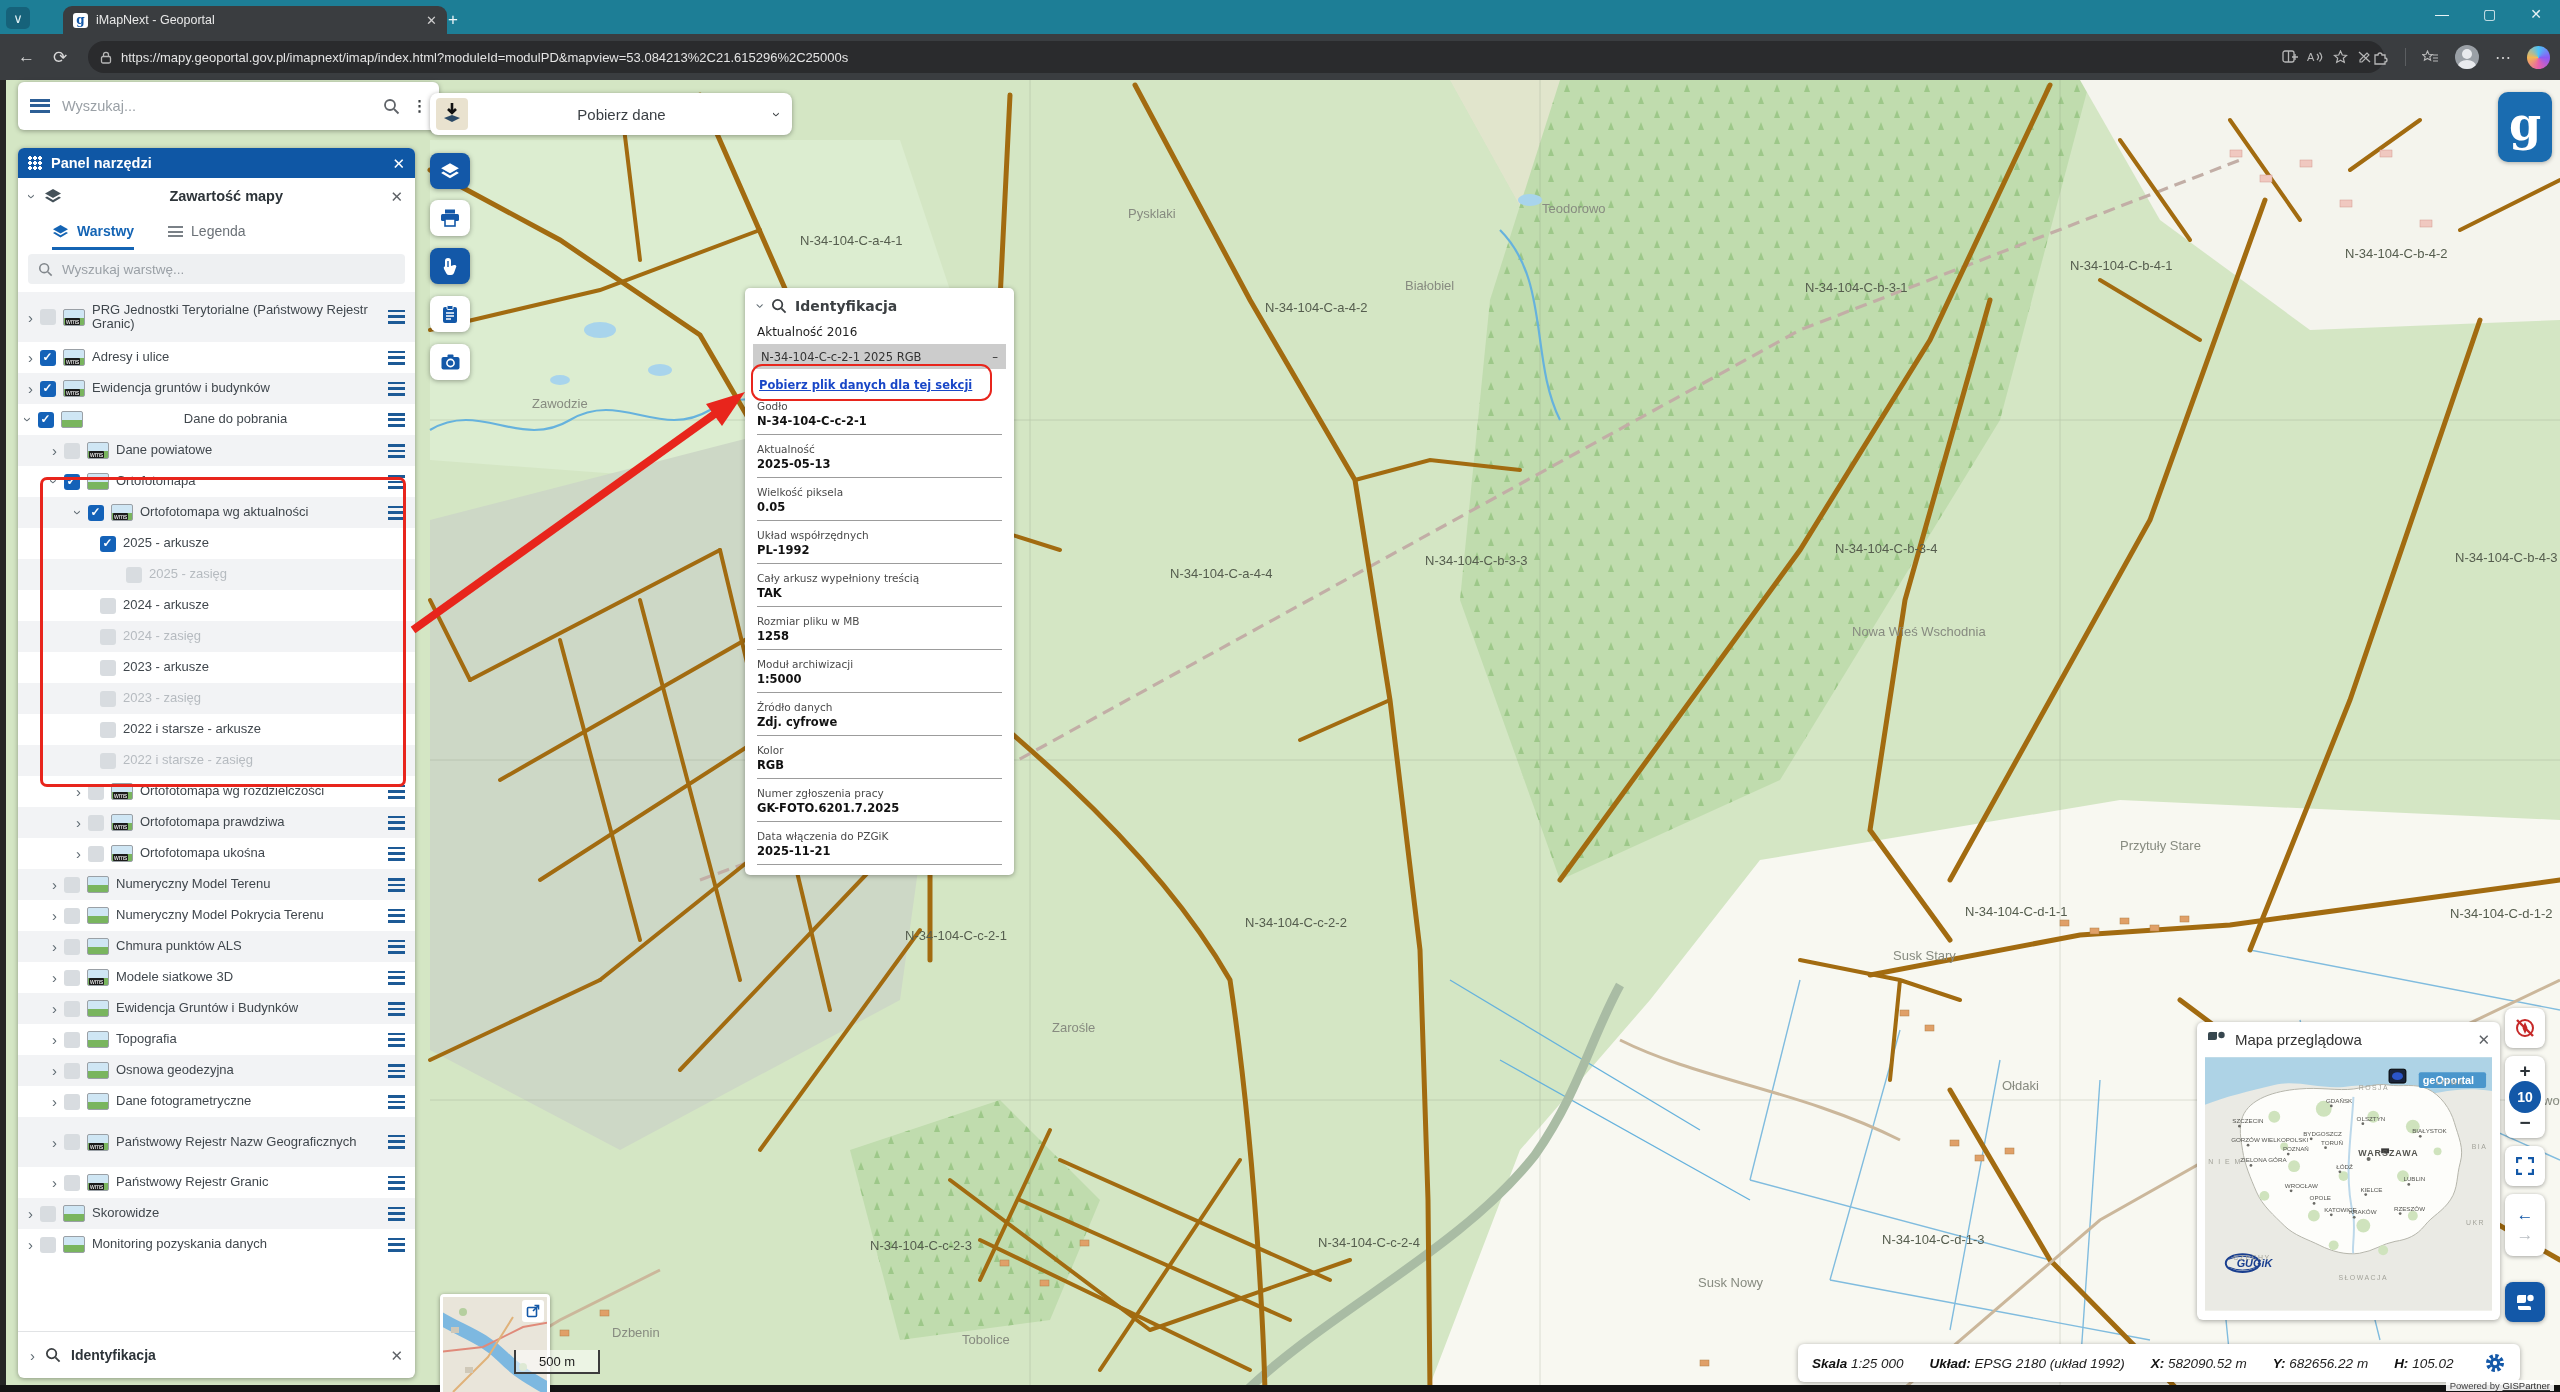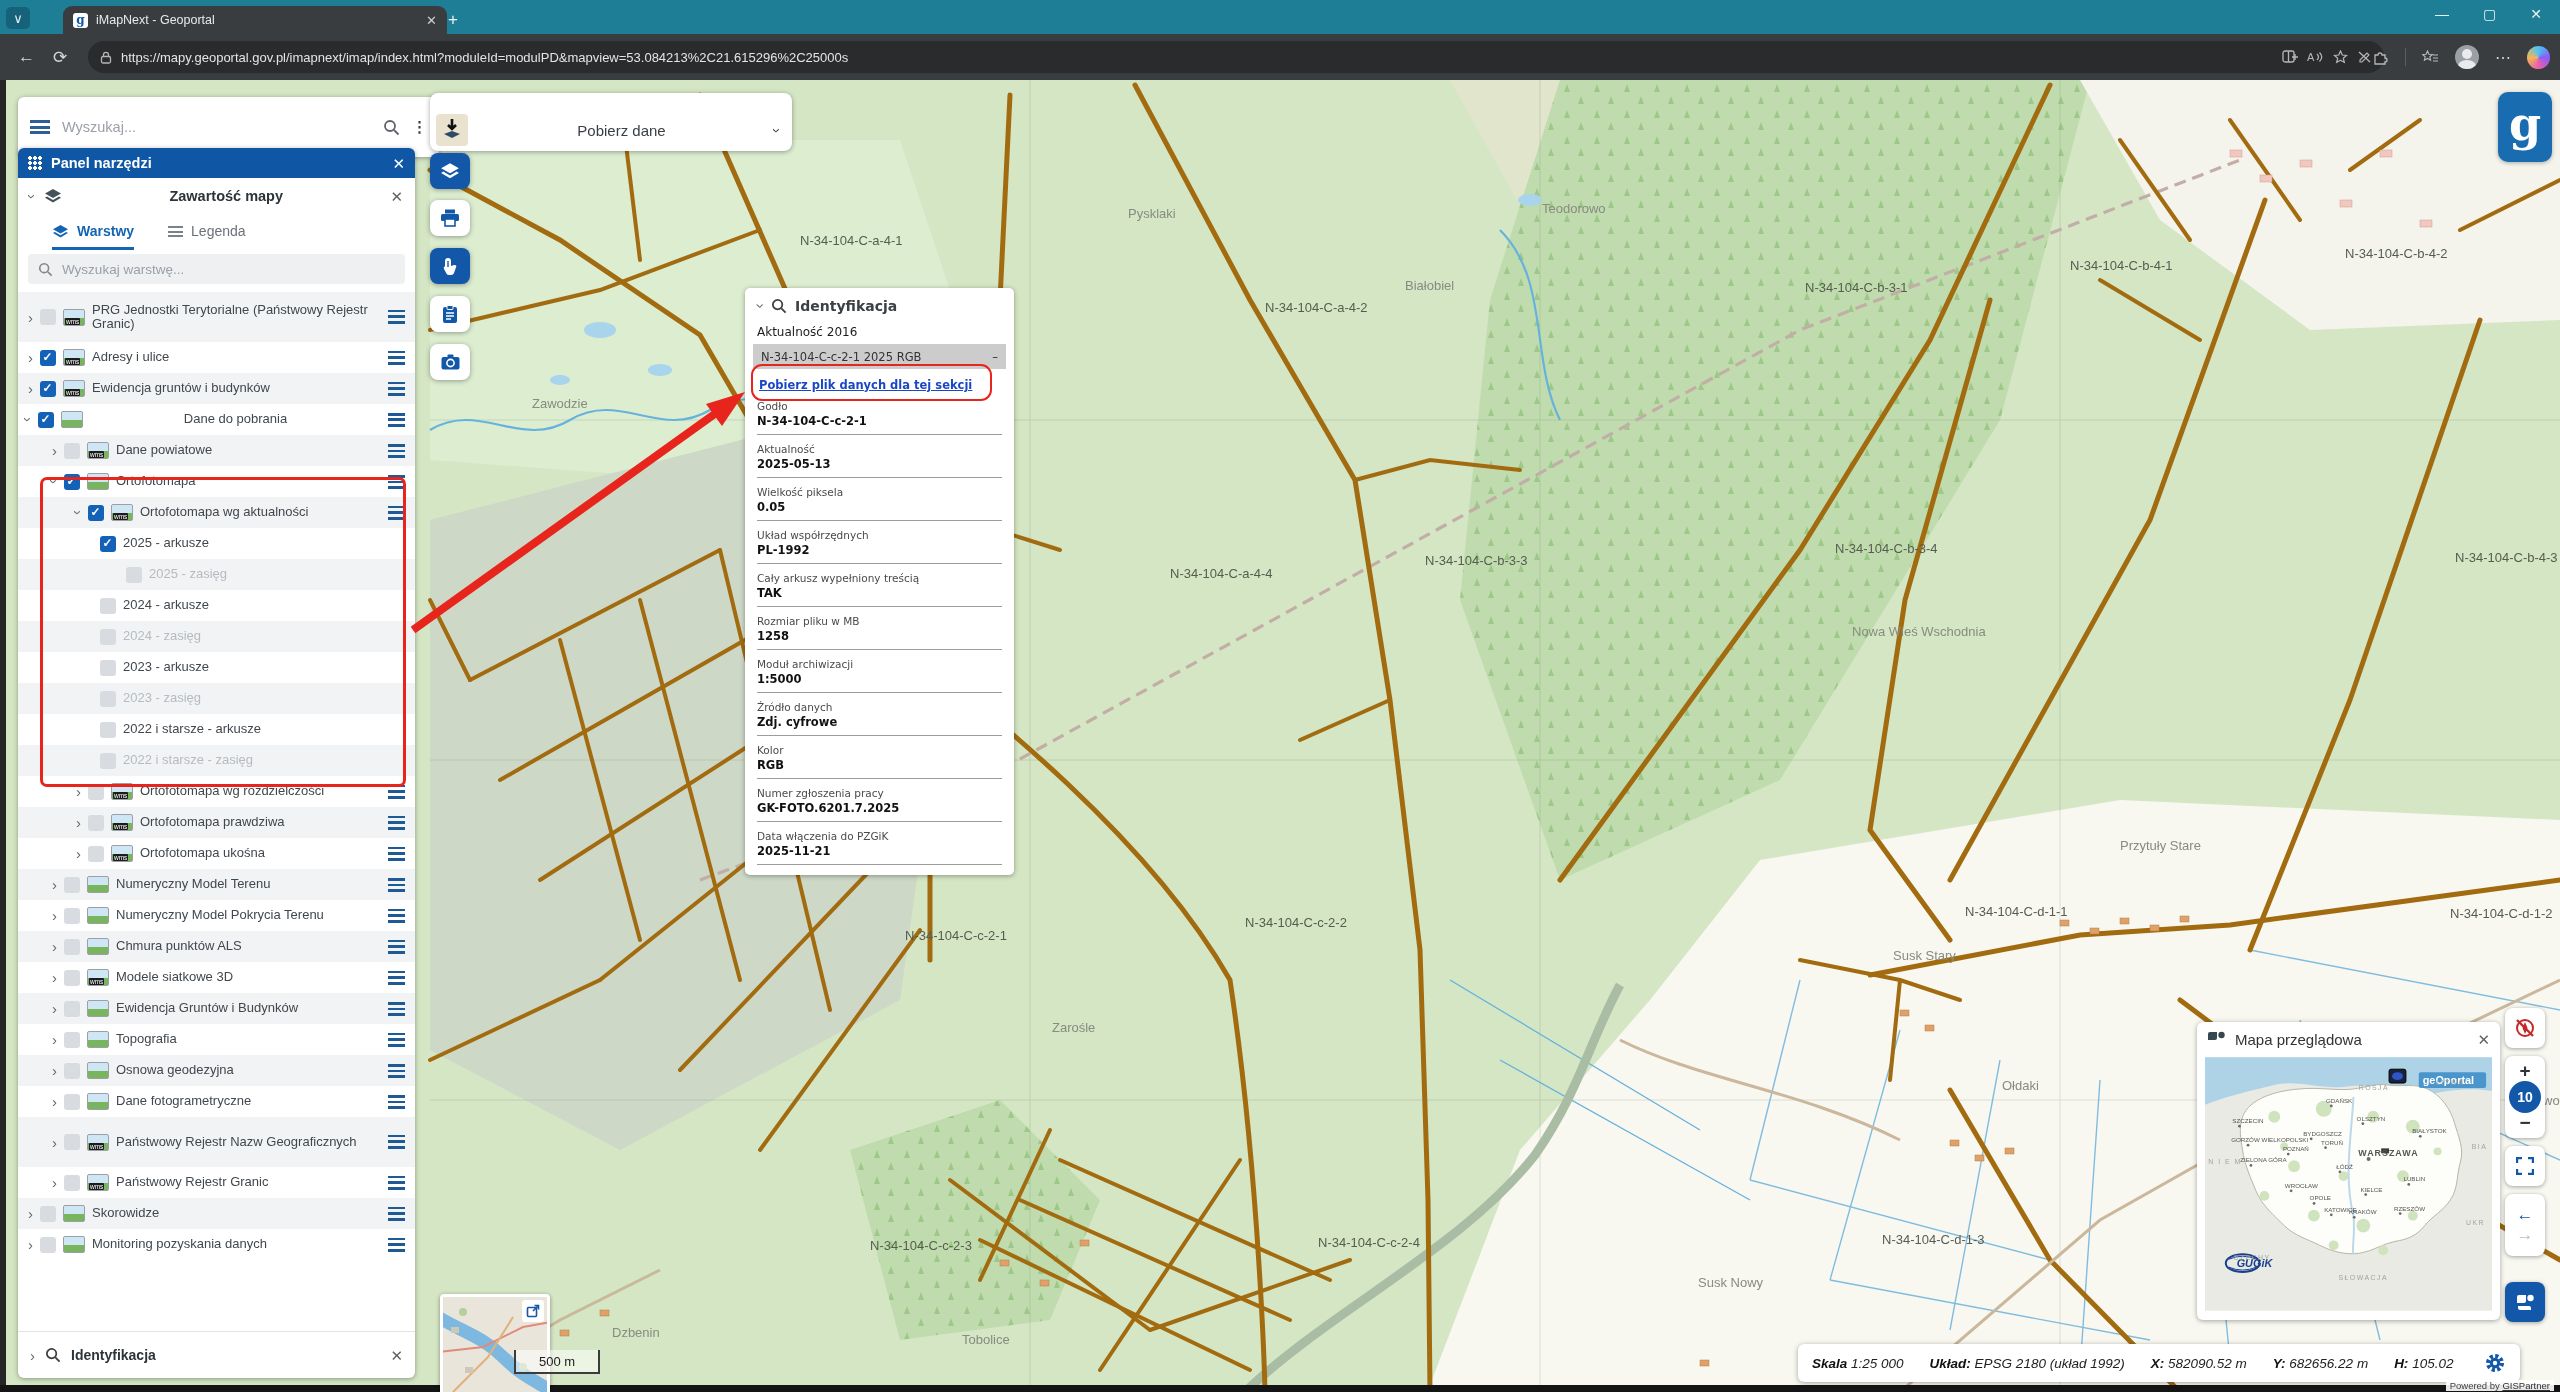--- a/index.html
+++ b/index.html
@@ -31,21 +31,21 @@
        background:conic-gradient(#4bc3f7,#8a5cf5,#e960aa,#f2b755,#4bc3f7);}
   .sep-v{width:1px;height:18px;background:#5b5e61;}
   
   #map-wrap{position:absolute;left:0;top:80px;width:2560px;height:1312px;}
   .edge-left{position:absolute;left:0;top:80px;width:6px;height:1312px;background:#252525;}
   .edge-bottom{position:absolute;left:0;top:1385px;width:2560px;height:7px;background:#141414;}
   text.sheet{fill:#555d4e;font-size:13px;font-family:"Liberation Sans",sans-serif;}
   text.place{fill:#878b80;font-size:13px;font-family:"Liberation Sans",sans-serif;}
   
   .card{background:#fff;border-radius:6px;box-shadow:0 1px 5px rgba(0,0,0,.35);}
-  .searchbar{position:absolute;left:18px;top:97px;width:397px;height:32px;display:flex;align-items:center;padding:14px 12px;gap:12px;}
+  .searchbar{position:absolute;left:18px;top:82px;width:397px;height:32px;display:flex;align-items:center;padding:8px 12px;gap:12px;}
   .hamb{width:20px;height:14px;background:linear-gradient(#2d5f96 0 3px,transparent 3px 5.5px,#2d5f96 5.5px 8.5px,transparent 8.5px 11px,#2d5f96 11px 14px);}
   .ph{color:#9aa0a6;font-size:14.5px;flex:1;}
   .kebab{color:#3c4043;font-weight:bold;font-size:15px;letter-spacing:0;}
   
   .panel{position:absolute;left:18px;top:148px;width:397px;height:1230px;border-radius:6px;overflow:hidden;display:flex;flex-direction:column;}
   .panel-head{height:30px;background:#0f57a5;color:#fff;display:flex;align-items:center;padding:0 10px;gap:9px;flex:none;}
   .grid-ic{width:14px;height:14px;background:
      radial-gradient(circle 1.8px at 2px 2px,#fff 98%,transparent),radial-gradient(circle 1.8px at 7px 2px,#fff 98%,transparent),radial-gradient(circle 1.8px at 12px 2px,#fff 98%,transparent),
      radial-gradient(circle 1.8px at 2px 7px,#fff 98%,transparent),radial-gradient(circle 1.8px at 7px 7px,#fff 98%,transparent),radial-gradient(circle 1.8px at 12px 7px,#fff 98%,transparent),
      radial-gradient(circle 1.8px at 2px 12px,#fff 98%,transparent),radial-gradient(circle 1.8px at 7px 12px,#fff 98%,transparent),radial-gradient(circle 1.8px at 12px 12px,#fff 98%,transparent);}
@@ -70,21 +70,21 @@
   .cb.on{background:#1462b8;}
   .cb.on:after{content:"✓";position:absolute;left:2.5px;top:0.5px;color:#fff;font-size:12px;font-weight:bold;}
   .licon{width:20px;height:15px;border:1px solid #9aa0a6;border-radius:2px;flex:none;position:relative;
       background:linear-gradient(#cfe6f4 0 8px,#79b55e 8px);}
   .licon.wms:after{content:attr(data-badge);position:absolute;left:1px;bottom:0px;background:#1c1c1c;color:#fff;
       font-size:6.5px;line-height:7px;padding:0 1px;border-radius:1px;}
   .menu4{width:17px;height:14px;flex:none;background:linear-gradient(#1d5a96 0 2.5px,transparent 2.5px 5.5px,#1d5a96 5.5px 8px,transparent 8px 11px,#1d5a96 11px 13.5px) ,linear-gradient(transparent 0 13.5px,#1d5a96 13.5px);}
   .panel-bottom{flex:none;height:46px;border-top:1px solid #e1e3e5;display:flex;align-items:center;gap:10px;padding:0 12px;}
   .panel-bottom .t{font-weight:bold;font-size:14px;color:#2d3439;flex:1;}
   
-  .dl-pill{position:absolute;left:430px;top:93px;width:344px;height:42px;border-radius:8px;display:flex;align-items:center;padding:16px 12px 0 6px;gap:20px;}
+  .dl-pill{position:absolute;left:430px;top:93px;width:344px;height:42px;border-radius:8px;display:flex;align-items:center;padding:0 12px 0 6px;gap:20px;}
   .dl-ic{width:32px;height:32px;border-radius:4px;background:#e9e2cf;position:relative;}
   .dl-ic svg{position:absolute;left:4px;top:3px;}
   .dl-lbl{font-size:15px;color:#3a3f44;flex:1;text-align:center;}
   
   .mtb{position:absolute;left:430px;width:40px;height:36px;border-radius:8px;display:flex;align-items:center;justify-content:center;}
   .mtb.blue{background:#1358a8;}
   
   .popup{position:absolute;left:745px;top:288px;width:245px;border-radius:5px;padding:9px 12px 10px;
      font-family:"DejaVu Sans",sans-serif;}
   .pop-head{display:flex;align-items:center;gap:8px;color:#3c4043;font-size:14px;font-weight:bold;margin-bottom:10px;}

